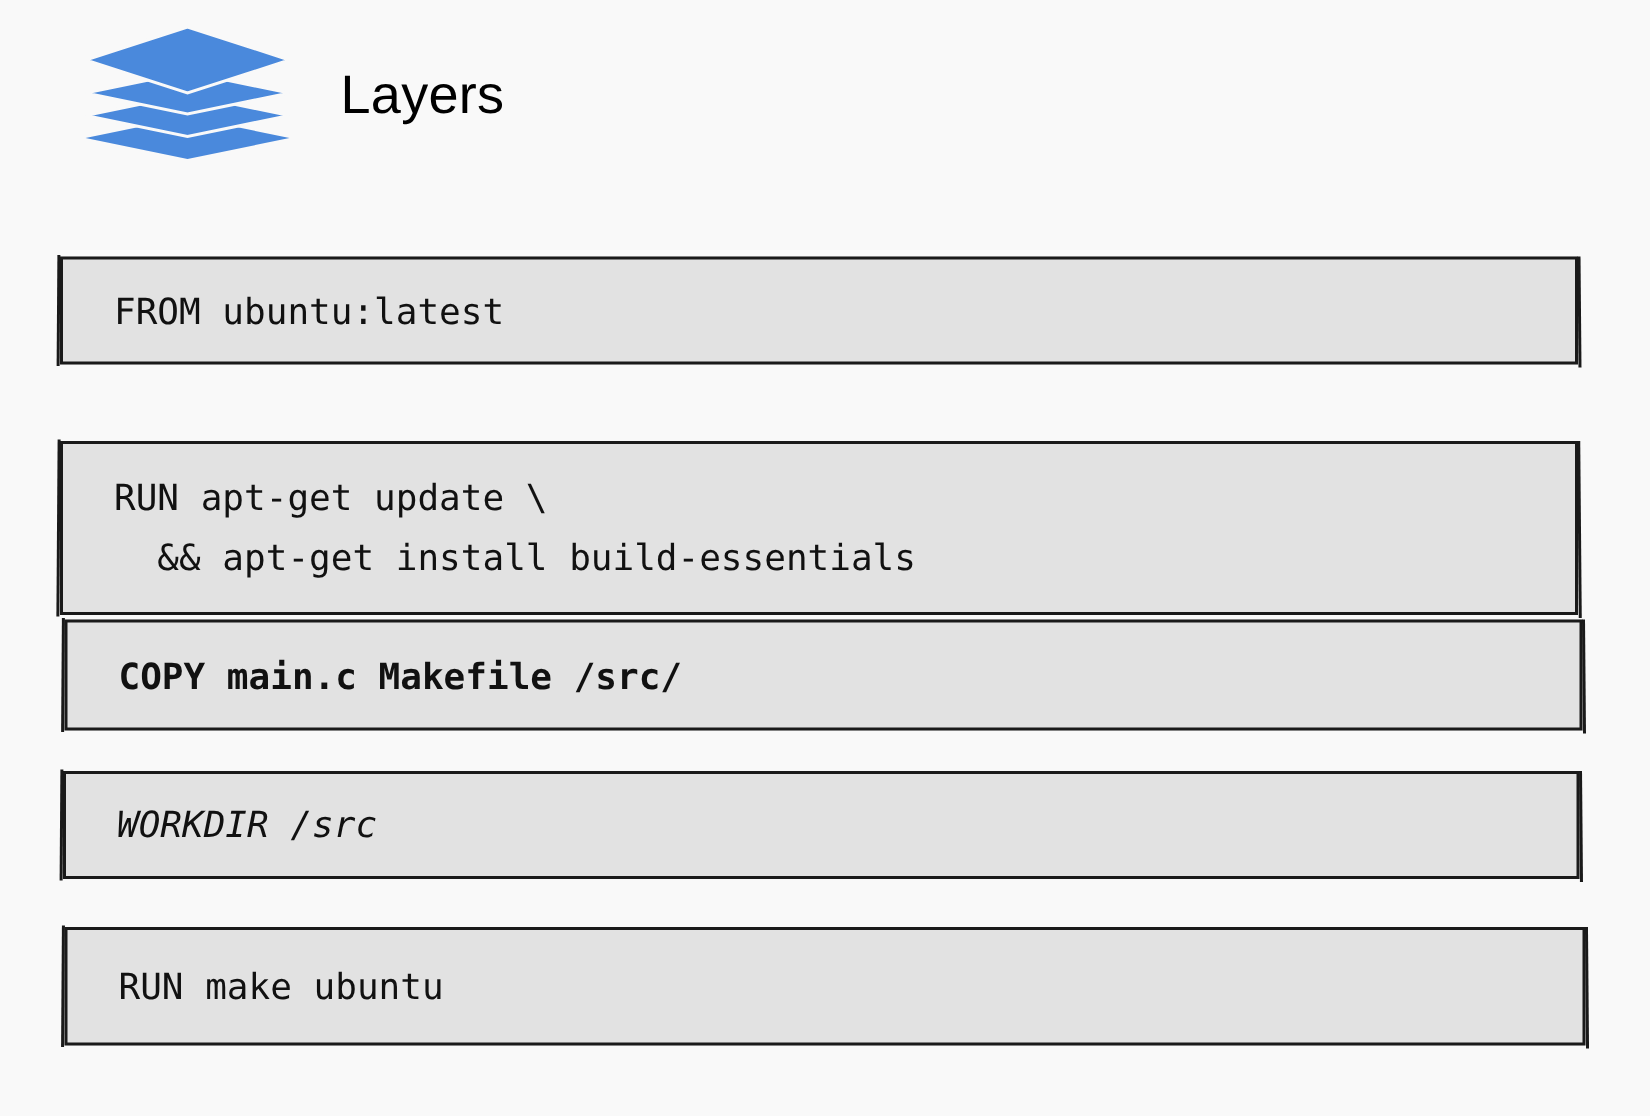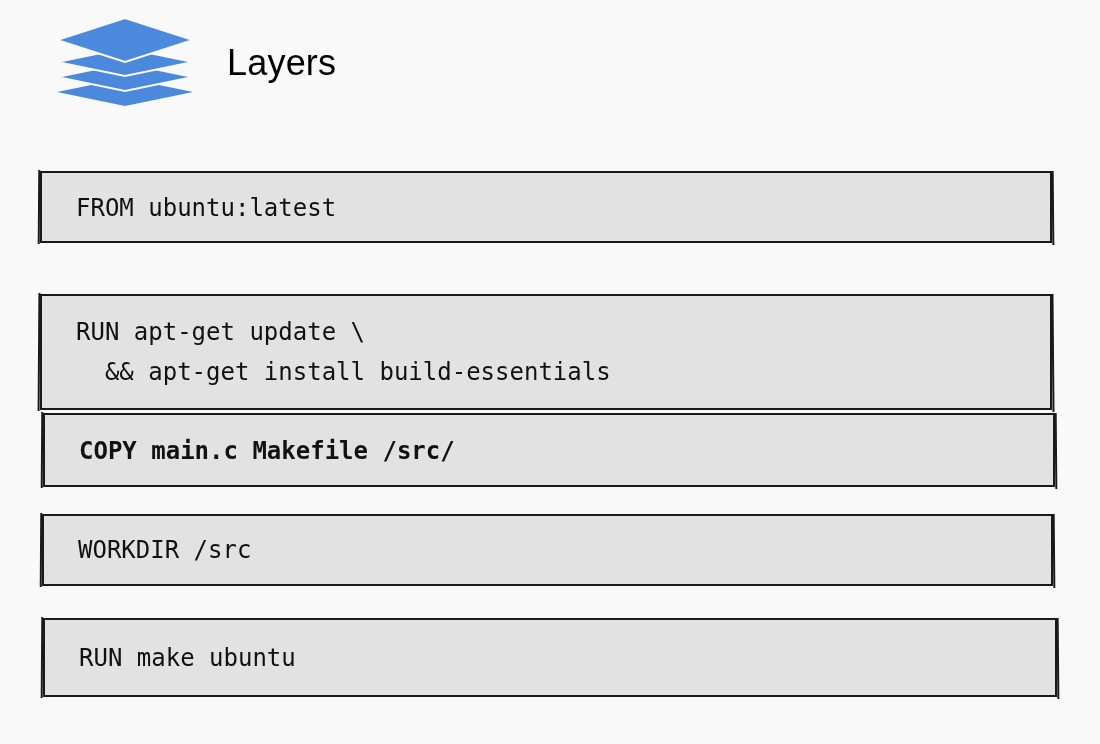--- a/index.html
+++ b/index.html
@@ -92,18 +92,18 @@
 <div class="layer" style="left:40px; top:266px; width:1012px; height:116px;margin-top:28px;">
   <span class="layer-text" style="top:16px;">RUN apt-get update \
   &amp;&amp; apt-get install build-essentials</span>
 </div>
 
 <div class="layer" style="left:43px; top:413px; width:1012px; height:74px;">
   <span class="layer-text" style="top:16px;font-weight:bold;">COPY main.c Makefile /src/</span>
 </div>
 
 <div class="layer" style="left:42px; top:514px; width:1011px; height:72px;">
-  <span class="layer-text" style="top:14px;">WORKDIR /src</span>
+  <span class="layer-text" style="top:14px;font-style:italic;">WORKDIR /src</span>
 </div>
 
 <div class="layer" style="left:43px; top:618px; width:1014px; height:79px;">
   <span class="layer-text" style="top:18px;">RUN make ubuntu</span>
 </div>
 
 </body></html>

